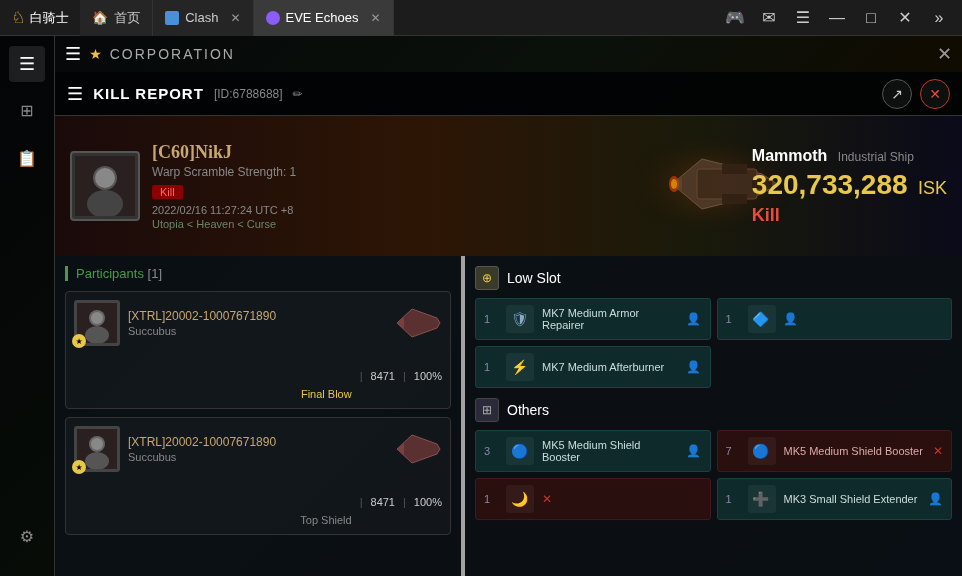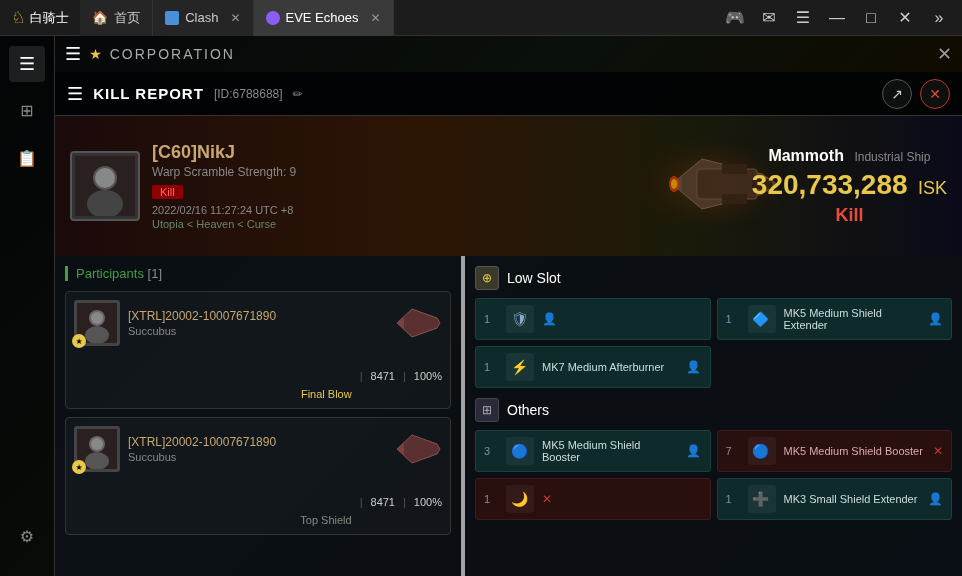--- a/index.html
+++ b/index.html
@@ -223,20 +223,21 @@
       color: #888;
     }
     .victim-info {
       margin-left: 12px;
       z-index: 2;
     }
     .victim-name {
       color: #c8a870;
       font-size: 18px;
       font-weight: bold;
+      font-family: Liberation Serif, serif;
     }
     .victim-corp {
       color: #888;
       font-size: 12px;
       margin-top: 2px;
     }
     .kill-label {
       display: inline-block;
       background: #8B0000;
       color: #ff6666;
@@ -250,21 +251,21 @@
       font-size: 11px;
       margin-top: 4px;
     }
     .kill-location {
       color: #668866;
       font-size: 11px;
       margin-top: 2px;
     }
     .kill-damage-info {
       margin-left: auto;
-      text-align: center;
+      text-align: left;
       z-index: 2;
     }
     .ship-name-big {
       color: #fff;
       font-size: 16px;
       font-weight: bold;
     }
     .ship-type {
       color: #888;
       font-size: 12px;
@@ -587,21 +588,21 @@
       <svg width="60" height="60" viewBox="0 0 60 60">
         <rect width="60" height="60" fill="#2a2020"></rect>
         <circle cx="30" cy="22" r="12" fill="#555"></circle>
         <ellipse cx="30" cy="48" rx="18" ry="14" fill="#444"></ellipse>
         <circle cx="30" cy="22" r="10" fill="#888"></circle>
       </svg>
     </div>
 
     <div class="victim-info">
       <div class="victim-name">[C60]NikJ</div>
-      <div class="victim-corp">Warp Scramble Strength: 9</div>
+      <div class="victim-corp">Warp Scramble Strength: 1</div>
       <div class="kill-label">Kill</div>
       <div class="kill-time">2022/02/16 11:27:24 UTC +8</div>
       <div class="kill-location">Utopia &lt; Heaven &lt; Curse</div>
     </div>
 
     <div class="kill-damage-info">
       <div>
         <span class="ship-name-big">Mammoth</span>
         <span class="ship-type">Industrial Ship</span>
       </div>
@@ -694,35 +695,35 @@
         <div class="slot-icon">⊕</div>
         <span class="slot-title">Low Slot</span>
       </div>
 
       <div class="items-grid">
 
         <div style="display:flex;flex-direction:column;gap:6px;">
           <div class="item-card">
             <span class="item-count">1</span>
             <div class="item-icon" style="color:#88aacc;">🛡</div>
+            <span class="item-name">MK7 Medium Armor Repairer</span>
             <span class="item-user-icon">👤</span>
           </div>
           <div class="item-card">
             <span class="item-count">1</span>
             <div class="item-icon" style="color:#44bbcc;">⚡</div>
             <span class="item-name">MK7 Medium Afterburner</span>
             <span class="item-user-icon">👤</span>
           </div>
         </div>
 
         <div style="display:flex;flex-direction:column;gap:6px;">
           <div class="item-card">
             <span class="item-count">1</span>
             <div class="item-icon" style="color:#aaccff;">🔷</div>
-            <span class="item-name">MK5 Medium Shield Extender</span>
             <span class="item-user-icon">👤</span>
           </div>
         </div>
       </div>
 
       <div class="others-header">
         <div class="others-icon">⊞</div>
         <span class="others-title">Others</span>
       </div>
 

